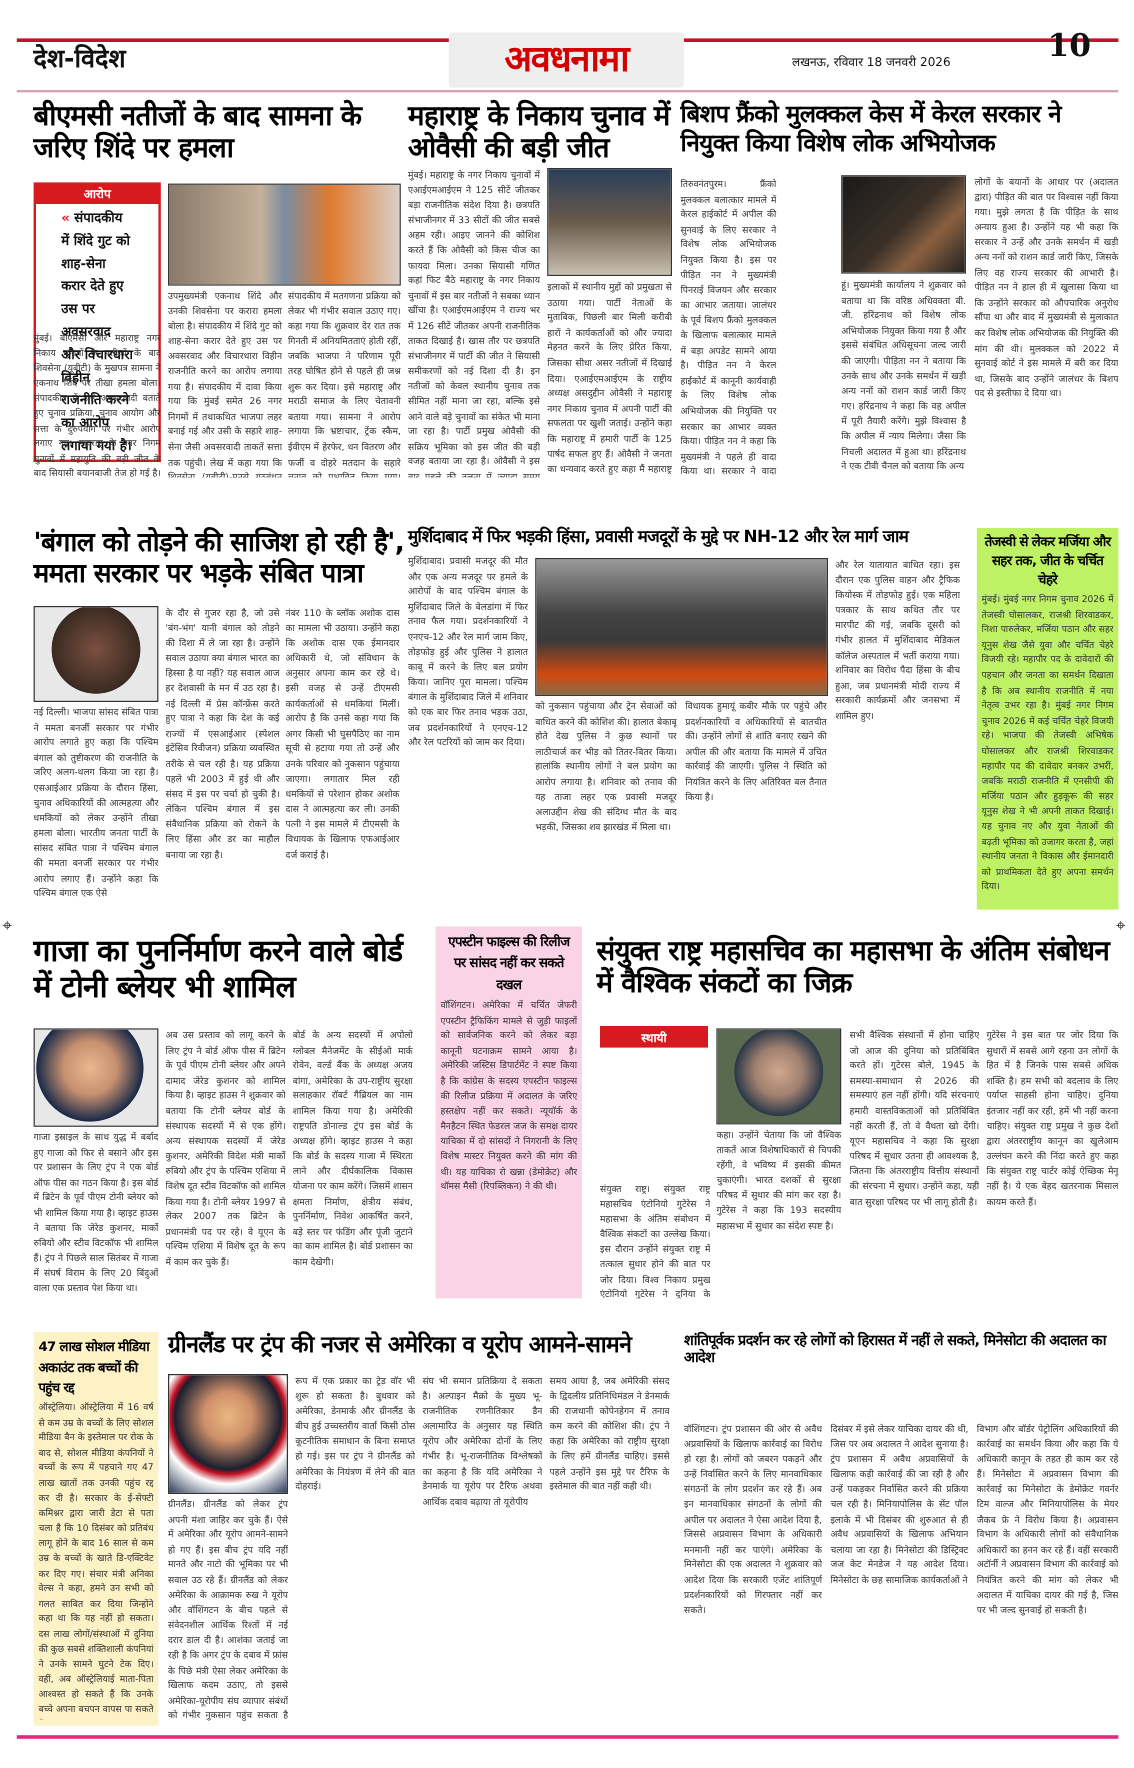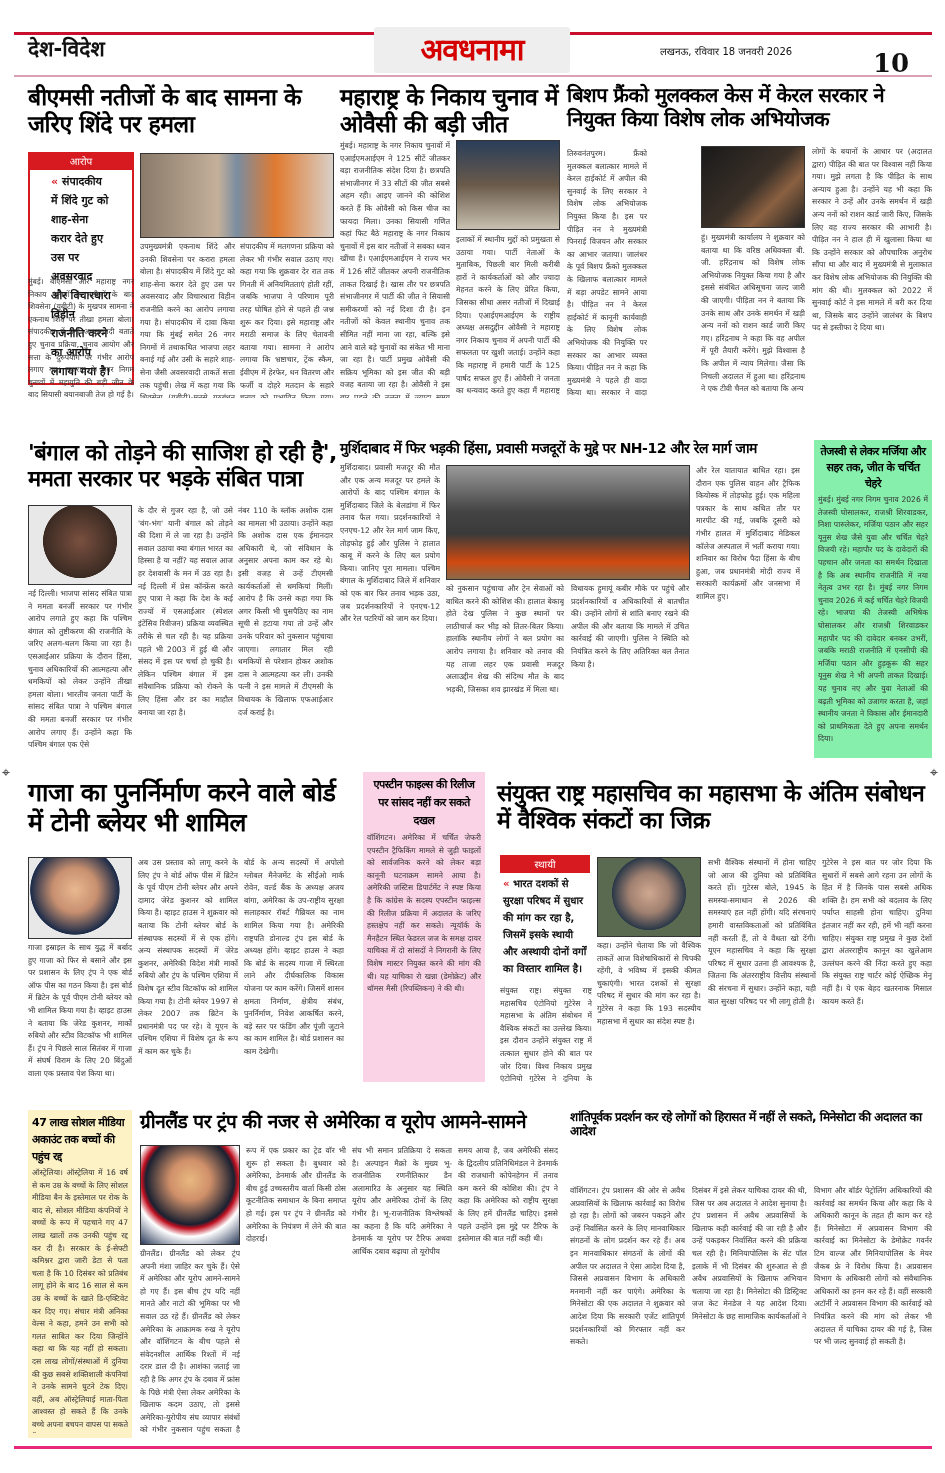--- a/index.html
+++ b/index.html
@@ -2,30 +2,30 @@
 <html><head>
 <meta charset="utf-8">
 <style>
 *{box-sizing:border-box;margin:0;padding:0}
 body{width:945px;height:1473px;background:#fff;font-family:"DejaVu Sans",sans-serif;color:#111;position:relative;overflow:hidden}
 .abs{position:absolute}
 .redline{position:absolute;height:3px;background:#c8102e}
 .hdr-sec{left:28px;top:34px;font-size:21px;font-weight:bold}
 .logo{left:374px;top:27px;width:196px;height:46px;background:#eee;border-radius:3px;color:#d40000;font-weight:bold;font-size:30px;text-align:center;line-height:46px;letter-spacing:-1px}
 .dateline{left:660px;top:44px;font-size:10px}
-.pageno{left:873px;top:48px;font-size:26px;font-family:"DejaVu Serif",serif;font-weight:bold}
+.pageno{left:873px;top:24px;font-size:26px;font-family:"DejaVu Serif",serif;font-weight:bold}
 .hl{font-weight:bold;line-height:1.18;color:#000;letter-spacing:-0.5px}
 .body{font-size:7.6px;line-height:12.6px;text-align:justify;color:#333;overflow:hidden}
 .photo{background:#888;border:1px solid #333}
-.box-red-head{background:#d71920;color:#fff;font-weight:normal;text-align:center;font-size:10px;padding:2px 12px}
+.box-red-head{background:#d71920;color:#fff;font-weight:bold;text-align:center;font-size:10px;padding:2px 12px}
 .box-red{border:2px solid #d71920;border-top:none}
 .quote{font-weight:bold;font-size:11px;line-height:19px;padding:2px 21px;color:#111}
 .quote .mark{color:#d71920}
 .pink{background:#fbd3e6}
-.blue{background:#86efac}
+.blue{background:#bef264}
 .yellow{background:#fdf1c6}
 .footerline{position:absolute;left:14px;top:1446px;width:918px;height:3px;background:#e6277a}
 .crosshair{position:absolute;font-size:14px;color:#333}
 </style>
 </head>
 <body>
 
 <div class="redline" style="left:14px;top:32px;width:918px;"></div>
 <div class="abs hdr-sec">देश-विदेश</div>
 <div class="abs logo"><span>अवधनामा</span></div>
@@ -81,21 +81,20 @@
 <div class="abs body" style="left:244px;top:857px;width:100px;height:225px">बोर्ड के अन्य सदस्यों में अपोलो ग्लोबल मैनेजमेंट के सीईओ मार्क रोवेन, वर्ल्ड बैंक के अध्यक्ष अजय बांगा, अमेरिका के उप-राष्ट्रीय सुरक्षा सलाहकार रॉबर्ट गैब्रियल का नाम शामिल किया गया है। अमेरिकी राष्ट्रपति डोनाल्ड ट्रंप इस बोर्ड के अध्यक्ष होंगे। व्हाइट हाउस ने कहा कि बोर्ड के सदस्य गाजा में स्थिरता लाने और दीर्घकालिक विकास योजना पर काम करेंगे। जिसमें शासन क्षमता निर्माण, क्षेत्रीय संबंध, पुनर्निर्माण, निवेश आकर्षित करने, बड़े स्तर पर फंडिंग और पूंजी जुटाने का काम शामिल है। बोर्ड प्रशासन का काम देखेगी।</div>
 
 <div class="abs pink" style="left:363px;top:772px;width:122px;height:310px;padding:4px">
   <div class="hl" style="font-size:11px;text-align:center;line-height:18px">एपस्टीन फाइल्स की रिलीज पर सांसद नहीं कर सकते दखल</div>
   <div class="body" style="height:235px;margin-top:2px">वॉशिंगटन। अमेरिका में चर्चित जेफरी एपस्टीन ट्रैफिकिंग मामले से जुड़ी फाइलों को सार्वजनिक करने को लेकर बड़ा कानूनी घटनाक्रम सामने आया है। अमेरिकी जस्टिस डिपार्टमेंट ने स्पष्ट किया है कि कांग्रेस के सदस्य एपस्टीन फाइल्स की रिलीज प्रक्रिया में अदालत के जरिए हस्तक्षेप नहीं कर सकते। न्यूयॉर्क के मैनहैटन स्थित फेडरल जज के समक्ष दायर याचिका में दो सांसदों ने निगरानी के लिए विशेष मास्टर नियुक्त करने की मांग की थी। यह याचिका रो खन्ना (डेमोक्रेट) और थॉमस मैसी (रिपब्लिकन) ने की थी।</div>
 </div>
 
 <div class="abs hl" style="left:497px;top:780px;width:440px;font-size:23px">संयुक्त राष्ट्र महासचिव का महासभा के अंतिम संबोधन में वैश्विक संकटों का जिक्र</div>
 <div class="abs" style="left:500px;top:855px;width:90px">
   <div class="box-red-head">स्थायी</div>
-  <div class="quote" style="font-size:10px;line-height:17px;padding:2px 3px"><span class="mark">«</span> <span>भारत दशकों से सुरक्षा परिषद में सुधार की मांग कर रहा है, जिसमें इसके स्थायी और अस्थायी दोनों वर्गों का विस्तार शामिल है।</span></div>
 </div>
 <div class="abs body" style="left:500px;top:985px;width:92px;height:97px">संयुक्त राष्ट्र। संयुक्त राष्ट्र महासचिव एंटोनियो गुटेरेस ने महासभा के अंतिम संबोधन में वैश्विक संकटों का उल्लेख किया। इस दौरान उन्होंने संयुक्त राष्ट्र में तत्काल सुधार होने की बात पर जोर दिया। विश्व निकाय प्रमुख एंटोनियो गुटेरेस ने दुनिया के सबसे शक्तिशाली देशों की संयुक्त राष्ट्र सुरक्षा परिषद में तत्काल सुधारों के लिए आगे आने को</div>
 <div class="abs photo" style="left:597px;top:857px;width:104px;height:80px;background:radial-gradient(circle at 50% 45%,#d0a890 0%,#a08070 30%,#2a3848 55%,#5a6a50 56%)"></div>
 <div class="abs body" style="left:597px;top:940px;width:104px;height:142px">कहा। उन्होंने चेताया कि जो वैश्विक ताकतें आज विशेषाधिकारों से चिपकी रहेंगी, वे भविष्य में इसकी कीमत चुकाएंगी। भारत दशकों से सुरक्षा परिषद में सुधार की मांग कर रहा है। गुटेरेस ने कहा कि 193 सदस्यीय महासभा में सुधार का संदेश स्पष्ट है।</div>
 <div class="abs body" style="left:708px;top:857px;width:108px;height:225px">सभी वैश्विक संस्थानों में होना चाहिए जो आज की दुनिया को प्रतिबिंबित करते हों। गुटेरस बोले, 1945 के समस्या-समाधान से 2026 की समस्याएं हल नहीं होंगी। यदि संरचनाएं हमारी वास्तविकताओं को प्रतिबिंबित नहीं करती हैं, तो वे वैधता खो देंगी। यूएन महासचिव ने कहा कि सुरक्षा परिषद में सुधार उतना ही आवश्यक है, जितना कि अंतरराष्ट्रीय वित्तीय संस्थानों की संरचना में सुधार। उन्होंने कहा, यही बात सुरक्षा परिषद पर भी लागू होती है।</div>
 <div class="abs body" style="left:822px;top:857px;width:110px;height:225px">गुटेरेस ने इस बात पर जोर दिया कि सुधारों में सबसे आगे रहना उन लोगों के हित में है जिनके पास सबसे अधिक शक्ति है। हम सभी को बदलाव के लिए पर्याप्त साहसी होना चाहिए। दुनिया इंतजार नहीं कर रही, हमें भी नहीं करना चाहिए। संयुक्त राष्ट्र प्रमुख ने कुछ देशों द्वारा अंतरराष्ट्रीय कानून का खुलेआम उल्लंघन करने की निंदा करते हुए कहा कि संयुक्त राष्ट्र चार्टर कोई ऐच्छिक मेनू नहीं है। ये एक बेहद खतरनाक मिसाल कायम करते हैं।</div>
 
 <div class="abs yellow" style="left:28px;top:1110px;width:104px;height:328px;padding:4px">
   <div class="hl" style="font-size:11px;line-height:17px">47 लाख सोशल मीडिया अकाउंट तक बच्चों की पहुंच रद्द</div>
   <div class="body" style="height:266px;margin-top:2px">ऑस्ट्रेलिया। ऑस्ट्रेलिया में 16 वर्ष से कम उम्र के बच्चों के लिए सोशल मीडिया बैन के इस्तेमाल पर रोक के बाद से, सोशल मीडिया कंपनियों ने बच्चों के रूप में पहचाने गए 47 लाख खातों तक उनकी पहुंच रद्द कर दी है। सरकार के ई-सेफ्टी कमिश्नर द्वारा जारी डेटा से पता चला है कि 10 दिसंबर को प्रतिबंध लागू होने के बाद 16 साल से कम उम्र के बच्चों के खाते डि-एक्टिवेट कर दिए गए। संचार मंत्री अनिका वेल्स ने कहा, हमने उन सभी को गलत साबित कर दिया जिन्होंने कहा था कि यह नहीं हो सकता। दस लाख लोगों/संस्थाओं में दुनिया की कुछ सबसे शक्तिशाली कंपनियां ने उनके सामने घुटने टेक दिए। वहीं, अब ऑस्ट्रेलियाई माता-पिता आश्वस्त हो सकते हैं कि उनके बच्चे अपना बचपन वापस पा सकते हैं।</div>

